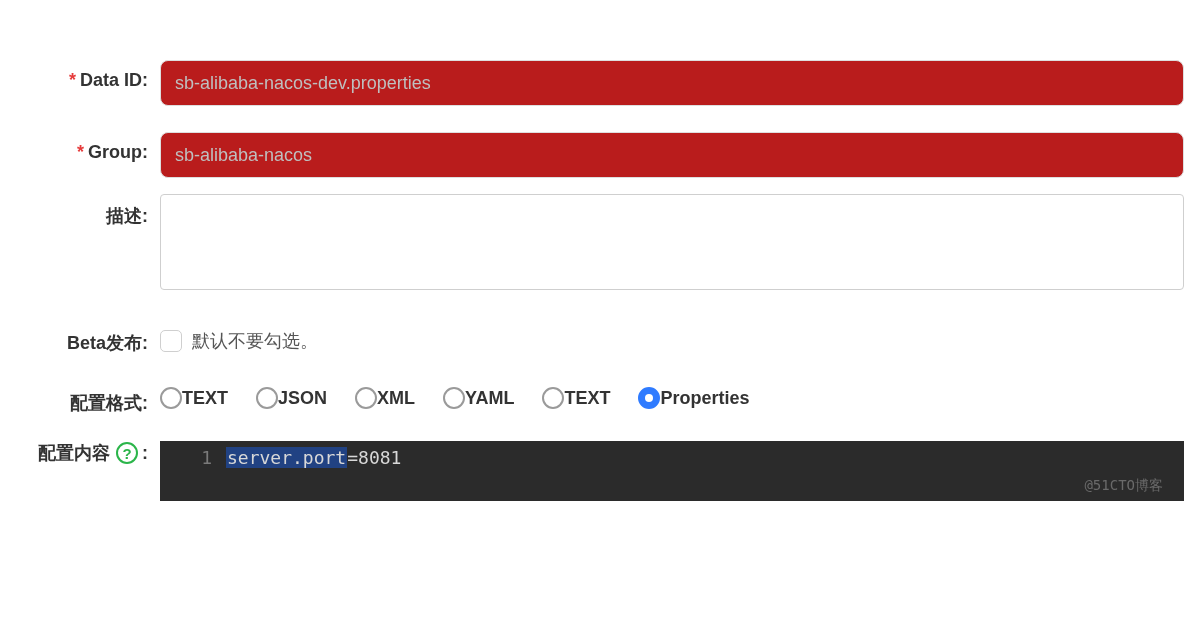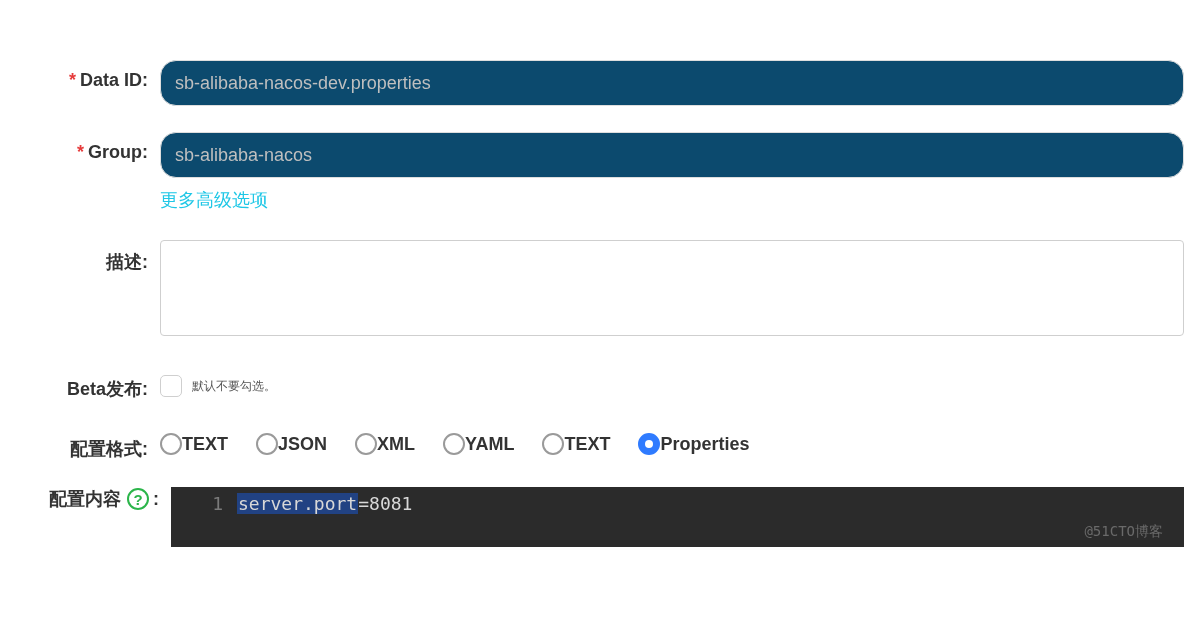--- a/index.html
+++ b/index.html
@@ -4,34 +4,34 @@
 <style>
   * { box-sizing: border-box; margin: 0; padding: 0; }
   html, body { width: 1184px; height: 633px; font-family: -apple-system, "Helvetica Neue", Arial, "PingFang SC", "Microsoft YaHei", sans-serif; background: #fff; color: #333; font-size: 18px; }
   .form { padding-top: 60px; }
   .row { display: flex; align-items: flex-start; margin-bottom: 26px; }
   .label-col { width: 160px; text-align: right; padding-right: 12px; padding-top: 10px; font-weight: 600; color: #333; display: flex; justify-content: flex-end; align-items: center; }
   .label-col.plain { font-weight: 600; }
   .req { color: #e63c3c; margin-right: 4px; }
   .field-col { flex: 1; padding-right: 0; }
   .text-input {
-    width: 100%; height: 46px; border: 1px solid #dedede; border-radius: 16px;
-    background: #0c4a6e; color: #bfbfbf; padding: 0 14px; font-size: 18px;
+    width: 100%; height: 46px; border: 1px solid #dedede; border-radius: 8px;
+    background: #b91c1c; color: #bfbfbf; padding: 0 14px; font-size: 18px;
   }
   .text-input::placeholder { color: #bfbfbf; }
   .advanced-link { color: #1ec7e6; font-size: 18px; cursor: pointer; margin-top: 4px; display: inline-block; }
   .textarea {
     width: 100%; height: 96px; border: 1px solid #cfcfcf; border-radius: 4px;
     background: #fff; padding: 10px 14px; font-size: 18px; resize: none;
   }
   .checkbox-wrap { display: flex; align-items: center; gap: 10px; padding-top: 8px; }
   .checkbox {
     width: 22px; height: 22px; border: 1.5px solid #cfcfcf; border-radius: 5px; background: #fff; display: inline-block;
   }
-  .checkbox-label { color: #555; font-size: 12px; }
+  .checkbox-label { color: #555; font-size: 18px; }
   .radio-group { display: flex; align-items: center; gap: 28px; padding-top: 6px; flex-wrap: wrap; }
   .radio-item { display: flex; align-items: center; cursor: pointer; }
   .radio {
     width: 22px; height: 22px; border: 2px solid #9a9a9a; border-radius: 50%; display: inline-flex;
     align-items: center; justify-content: center; background: #fff;
   }
   .radio.checked { border-color: #2f7bff; background: #2f7bff; }
   .radio.checked::after { content: ""; width: 8px; height: 8px; border-radius: 50%; background: #fff; }
   .radio-text { font-weight: 700; color: #333; font-size: 18px; }
   .content-row .label-col { align-items: center; padding-top: 0; }
@@ -71,26 +71,20 @@
   <div class="row tight">
     <div class="label-col">
       <span class="req">*</span>
       <span>Group:</span>
     </div>
     <div class="field-col">
       <input class="text-input" type="text" readonly="" value="sb-alibaba-nacos" style="">
     </div>
   </div>
 
-  <div class="row adv">
-    <div class="label-col"></div>
-    <div class="field-col">
-      <a class="advanced-link">更多高级选项</a>
-    </div>
-  </div>
 
   <div class="row">
     <div class="label-col">
       <span>描述:</span>
     </div>
     <div class="field-col">
       <textarea class="textarea" style=""></textarea>
     </div>
   </div>
 
@@ -133,21 +127,21 @@
             <span class="radio-text">TEXT</span>
           </label>
           <label class="radio-item">
             <span class="radio checked"></span>
             <span class="radio-text">Properties</span>
           </label>
         </div>
     </div>
   </div>
 
-  <div class="row content-row" style="margin-bottom:0;margin-left:11px;">
+  <div class="row content-row" style="margin-bottom:0;">
     <div class="label-col plain" style="padding-left:0;">
       <span>配置内容</span>
       <span class="help-icon">?</span>
       <span>:</span>
     </div>
     <div class="field-col">
       <div class="editor">
         <div class="editor-line">
           <span class="gutter">1</span>
           <span class="code"><span class="sel">server.port</span><span>=</span><span>8081</span></span>

